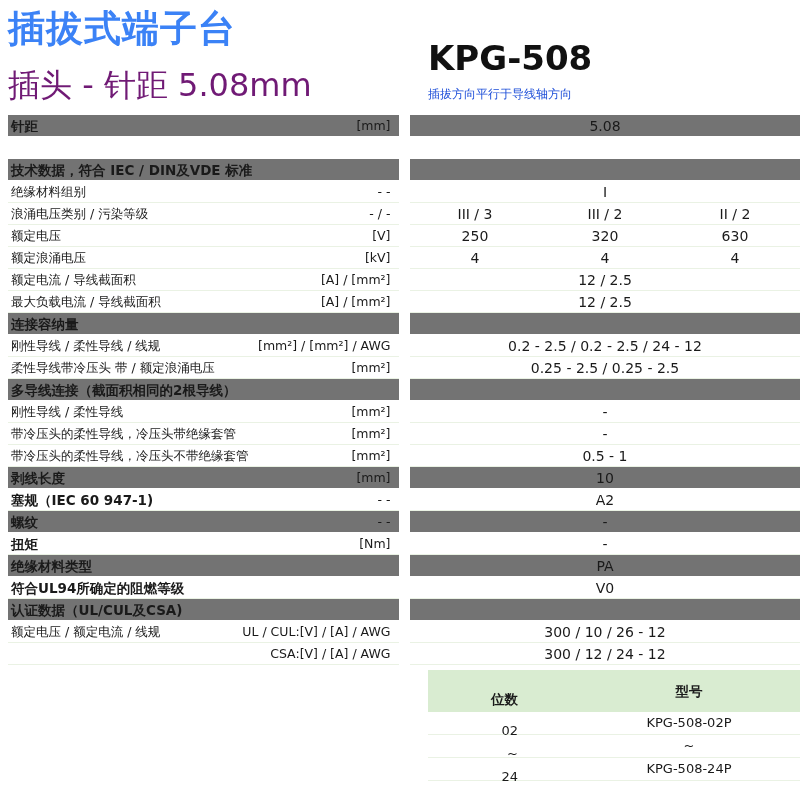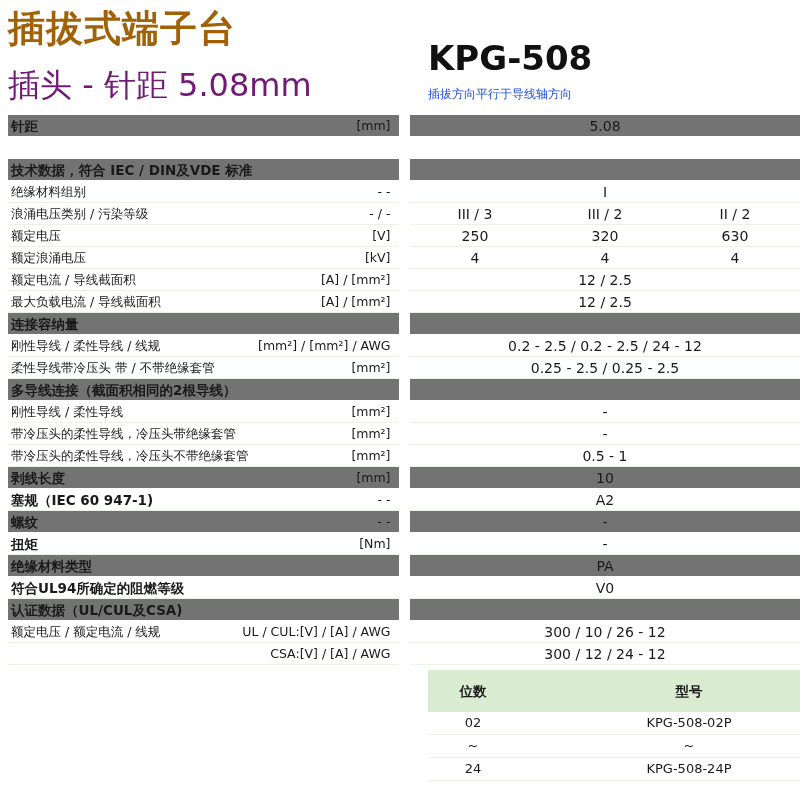--- a/index.html
+++ b/index.html
@@ -1,39 +1,39 @@
 <!DOCTYPE html>
 <html><head>
 <meta charset="utf-8">
 <style>
   html, body { margin: 0; padding: 0; background: #ffffff; }
   body { width: 800px; height: 800px; position: relative; overflow: hidden;
          font-family: "DejaVu Sans", "Liberation Sans", sans-serif; color: #1a1a1a; }
-  .title { position: absolute; left: 8px; top: 4px; font-size: 37px; font-weight: bold; letter-spacing: 1px; color: #a16207; }
+  .title { position: absolute; left: 8px; top: 4px; font-size: 37px; font-weight: bold; letter-spacing: 1px; color: #3b82f6; }
   .subtitle { position: absolute; left: 8px; top: 64px; font-size: 32px; font-weight: normal; color: #701a75; }
   .model { position: absolute; left: 428px; width: 372px; top: 38px; text-align: left; font-size: 34px; font-weight: bold; color: #111; }
   .model-desc { position: absolute; left: 428px; width: 372px; top: 86px; text-align: left; font-size: 12px; color: #1d4ed8; }
 
   .table { position: absolute; left: 8px; top: 115px; width: 792px; }
   .row { display: flex; height: 22px; line-height: 22px; }
   .lc { width: 408px; display: flex; justify-content: space-between; padding: 0 8px 0 3px; box-sizing: border-box;
         font-size: 12.5px; border-bottom: 1px solid #eaf2e4; }
   .gap { width: 12px; }
   .rc { width: 408px; box-sizing: border-box; border-bottom: 1px solid #eaf2e4; font-size: 14px; display: flex; }
   .rc .v { flex: 1; text-align: center; }
   .rc.tri .v { flex: 1; }
   .green .lc, .green .rc { background: #737373; border-bottom: 1px solid #ffffff; }
   .hdr .lc .lbl { font-weight: bold; font-size: 13.5px; }
   .blank { height: 22px; }
   .unit { font-size: 12.5px; }
 
   .parts { position: absolute; left: 428px; top: 670px; width: 372px; }
   .parts .prow { display: flex; height: 22px; line-height: 22px; border-bottom: 1px solid #eaf2e4; font-size: 13px; }
   .parts .phdr { background: #d9ecd1; height: 42px; line-height: 42px; font-weight: bold; font-size: 13.5px; border-bottom: none; }
-  .parts .c1 { width: 90px; text-align: center; }
+  .parts .c1 { width: 90px; text-align: right; margin-top: 8px; }
   .parts .c2 { flex: 1; text-align: center; padding-left: 60px; }
 </style>
 </head>
 <body>
 
 <div class="title">插拔式端子台</div>
 <div class="subtitle">插头 - 针距  5.08mm</div>
 <div class="model">KPG-508</div>
 <div class="model-desc">插拔方向平行于导线轴方向</div>
 
@@ -140,21 +140,21 @@
         <span class="lbl">刚性导线 / 柔性导线 / 线规</span>
         <span class="unit">[mm²] / [mm²] / AWG</span>
       </div>
       <div class="gap"></div>
       <div class="rc">
         <span class="v">0.2 - 2.5 / 0.2 - 2.5 / 24 - 12</span>
       </div>
     </div>
     <div class="row">
       <div class="lc">
-        <span class="lbl">柔性导线带冷压头 带 / 不带绝缘套管</span>
+        <span class="lbl">柔性导线带冷压头 带 / 额定浪涌电压</span>
         <span class="unit">[mm²]</span>
       </div>
       <div class="gap"></div>
       <div class="rc">
         <span class="v">0.25 - 2.5 / 0.25 - 2.5</span>
       </div>
     </div>
     <div class="row green hdr">
       <div class="lc">
         <span class="lbl">多导线连接（截面积相同的2根导线）</span>

